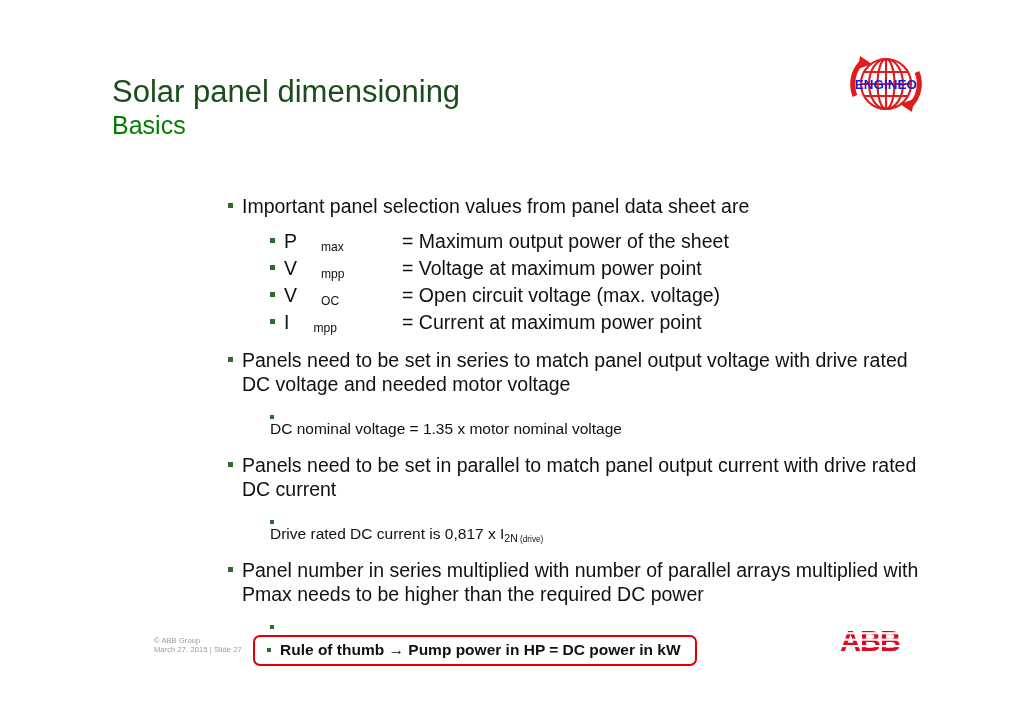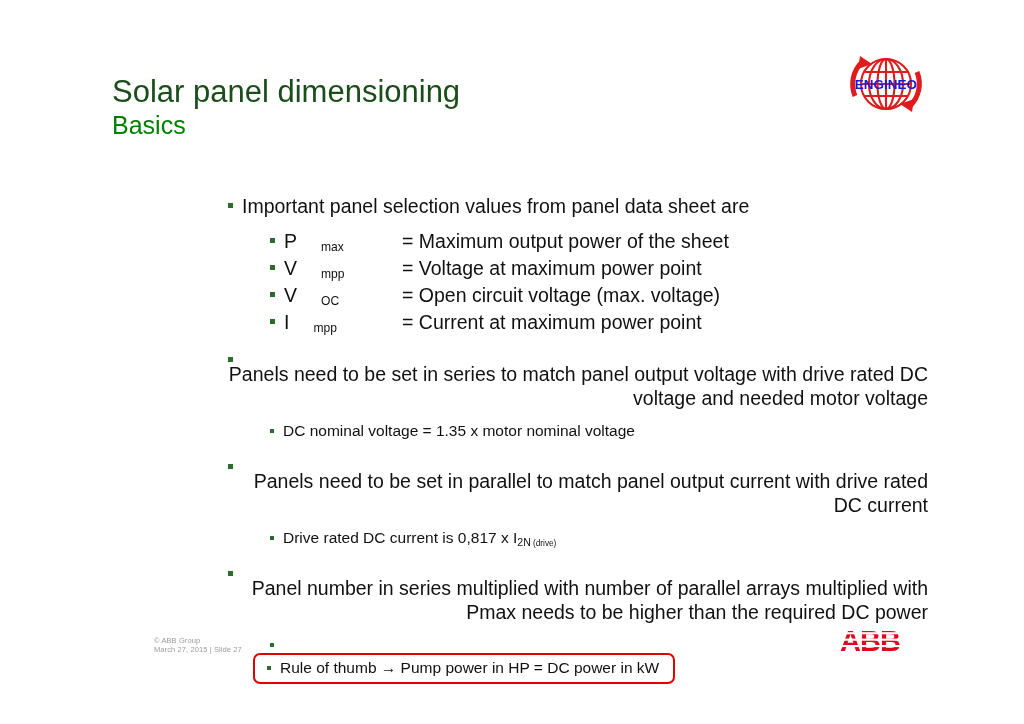--- a/index.html
+++ b/index.html
@@ -72,21 +72,20 @@
     margin-right: 9px;
   }
 
   
   .lvl1 { margin-bottom: 2px; }
   .lvl1 .bsq { width: 5px; height: 5px; margin-top: 9px; }
   .lvl1 .btext {
     font-size: 19.5px;
     line-height: 24px;
     color: #111111;
-    text-align: right;
   }
 
   
   .lvl2 {
     margin-left: 42px;
     margin-bottom: 3px;
   }
   .lvl2 .bsq { width: 5px; height: 5px; margin-top: 9px; }
   .lvl2 .btext {
     font-size: 19.5px;
@@ -110,50 +109,52 @@
     vertical-align: baseline;
     position: relative;
     bottom: -0.26em;
     padding-left: 24px;
   }
 
   
   .lvl3 {
     margin-left: 42px;
     margin-bottom: 2px;
+    flex-direction: column;
   }
   .lvl3 .bsq { width: 4px; height: 4px; margin-top: 8px; }
   .lvl3 .btext {
     font-size: 15.5px;
     line-height: 20px;
     color: #111111;
   }
   .lvl3 .btext sub {
     font-size: 0.68em;
     line-height: 0;
     vertical-align: baseline;
     position: relative;
     bottom: -0.25em;
   }
   .sub-small {
     font-size: 0.78em;
   }
 
-  .gap-top { margin-top: 14px; flex-direction: column; }
+  .gap-top { margin-top: 14px; }
   .gap-top-sm { margin-top: 11px; }
 
   
   .highlight-box {
     margin-left: 25px;
     margin-top: 4px;
     border: 2px solid #e00000;
     border-radius: 7px;
     padding: 3px 14px 4px 12px;
     display: inline-flex;
     align-items: flex-start;
+    font-weight: bold;
   }
   .highlight-box .bsq { width: 4px; height: 4px; margin-top: 8px; background: #2e6b2e; }
   .highlight-box .btext {
     font-size: 15.5px;
     line-height: 20px;
     color: #111111;
     white-space: nowrap;
   }
 
   

